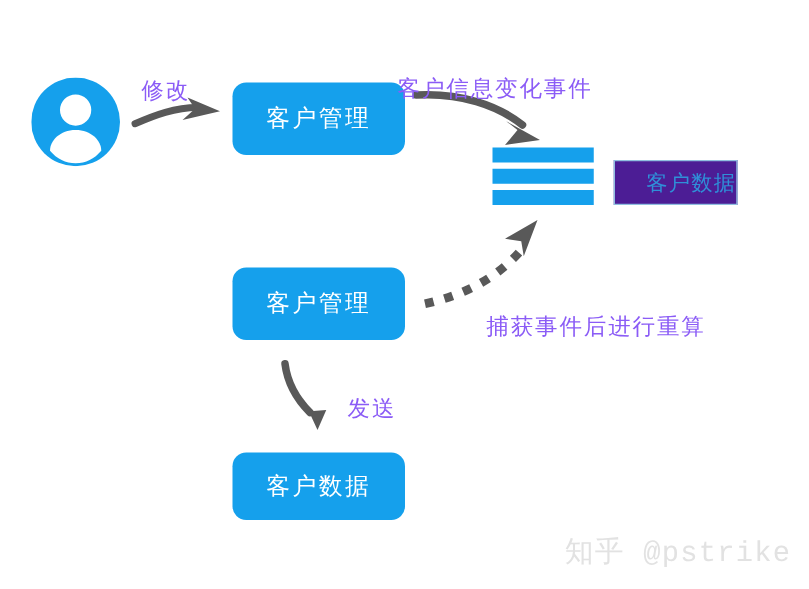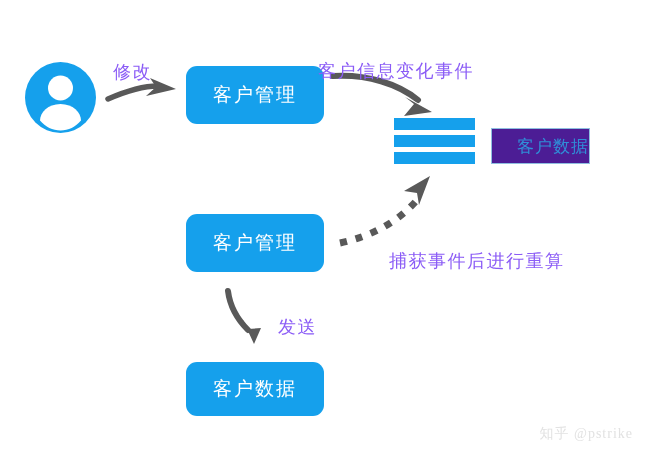--- a/index.html
+++ b/index.html
@@ -109,26 +109,26 @@
   }
   #annot-modify       { left: 113px; top: 37px; }
   #annot-change-event { left: 318px; top: 36px; }
   #annot-recalc       { left: 389px; top: 226px; }
   #annot-send         { left: 278px; top: 292px; }
 
   
   #watermark {
     position: absolute;
     right: 14px;
-    bottom: 28px;
+    bottom: 14px;
     color: #e2e2e2;
-    font-size: 14px;
+    font-size: 23px;
     letter-spacing: 1px;
     white-space: nowrap;
-    font-family: Liberation Serif, serif;
+    font-family: Liberation Mono, monospace;
   }
 </style>
 </head>
 <body>
 
 <div id="canvas">
 
   <svg id="vector-layer" viewBox="0 0 647 471" xmlns="http://www.w3.org/2000/svg">
 
     <g>

